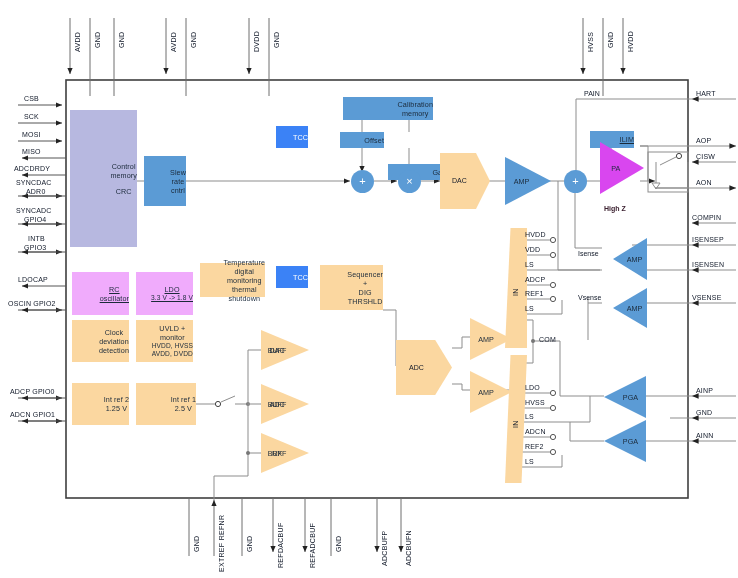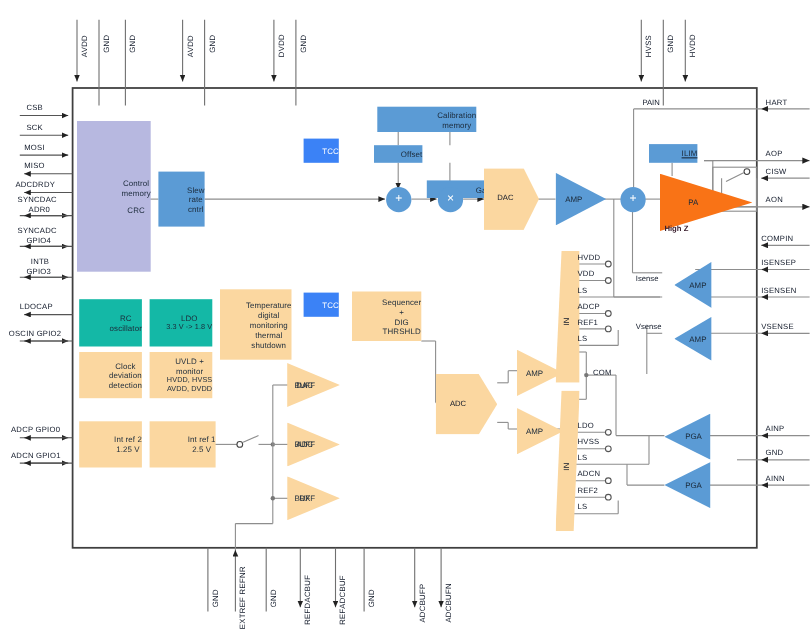--- a/index.html
+++ b/index.html
@@ -3,21 +3,21 @@
 <meta charset="utf-8">
 <style>
   html,body{margin:0;padding:0;background:#ffffff;}
   body{font-family:"Liberation Sans", sans-serif;}
   #root{position:relative;width:738px;height:578px;overflow:hidden;background:#fff;}
   #svgLayer{position:absolute;left:0;top:0;width:738px;height:578px;}
   .blk{position:absolute;box-sizing:border-box;display:flex;align-items:center;justify-content:flex-end;
        text-align:center;font-size:7.2px;color:#1b2a3a;line-height:1.25;letter-spacing:.1px;}
   .blue{background:#5b9bd5;}
   .purple{background:#b7b8e0;}
-  .pink{background:#14b8a6;}
+  .pink{background:#f0abfc;text-decoration:underline;}
   .rose{background:#3b82f6;}
   .orange{background:#fbd7a0;}
   .pinlabel{position:absolute;font-size:7px;color:#101828;white-space:nowrap;letter-spacing:.2px;}
   .vlabel{position:absolute;font-size:7px;color:#101828;white-space:nowrap;letter-spacing:.3px;
           transform-origin:left top;transform:rotate(-90deg);}
   .freetxt{position:absolute;font-size:7px;color:#101828;white-space:nowrap;}
   .freetxt.bold{font-weight:bold;color:#3c2130;}
   .tri{position:absolute;}
   .tri span{position:absolute;left:0;top:50%;transform:translateY(-50%);width:72%;text-align:center;
             font-size:7.2px;color:#1b2a3a;}
@@ -346,21 +346,21 @@
   <div class="freetxt" style="left:452px;top:177px;">DAC</div>
 
   <div class="tri" style="left:505px;top:157px;width:46px;height:48px;background:#5b9bd5;clip-path:polygon(0 0,100% 50%,0 100%);">
     <span>AMP</span>
   </div>
 
   <div class="circ" style="left:564px;top:170px;width:23px;height:23px;">+</div>
 
   <div class="blk blue" style="left:590px;top:131px;width:44px;height:17px;text-decoration:underline;">ILIM</div>
 
-  <div class="tri" style="left:600px;top:158px;width:44px;height:52px;background:#f97316;clip-path:polygon(0 0,100% 50%,0 100%);padding-left:40px;">
+  <div class="tri" style="left:600px;top:142px;width:44px;height:52px;background:#d946ef;clip-path:polygon(0 0,100% 50%,0 100%);">
     <span>PA</span>
   </div>
   <div class="freetxt bold" style="left:604px;top:205px;">High Z</div>
   <div class="freetxt" style="left:584px;top:90px;">PAIN</div>
 
   <div class="freetxt" style="left:578px;top:250px;">Isense</div>
   <div class="freetxt" style="left:578px;top:294px;">Vsense</div>
 
   <div class="tri rtl" style="left:613px;top:238px;width:34px;height:42px;background:#5b9bd5;clip-path:polygon(0 50%,100% 0,100% 100%);">
     <span>AMP</span>
@@ -383,21 +383,21 @@
     </div>
   </div>
 
   <div class="blk pink" style="left:136px;top:272px;width:57px;height:43px;">
     <div>
       <span class="twoline">LDO</span>
       <span class="twoline" style="font-size:6.6px;">3.3 V -&gt; 1.8 V</span>
     </div>
   </div>
 
-  <div class="blk orange" style="left:200px;top:263px;width:65px;height:64px;">
+  <div class="blk orange" style="left:200px;top:263px;width:65px;height:34px;">
     <div>
       <span class="twoline">Temperature</span>
       <span class="twoline">digital</span>
       <span class="twoline">monitoring</span>
       <span class="twoline">thermal</span>
       <span class="twoline">shutdown</span>
     </div>
   </div>
 
   <div class="blk rose" style="left:276px;top:266px;width:32px;height:22px;color:#fff;">TCC</div>

